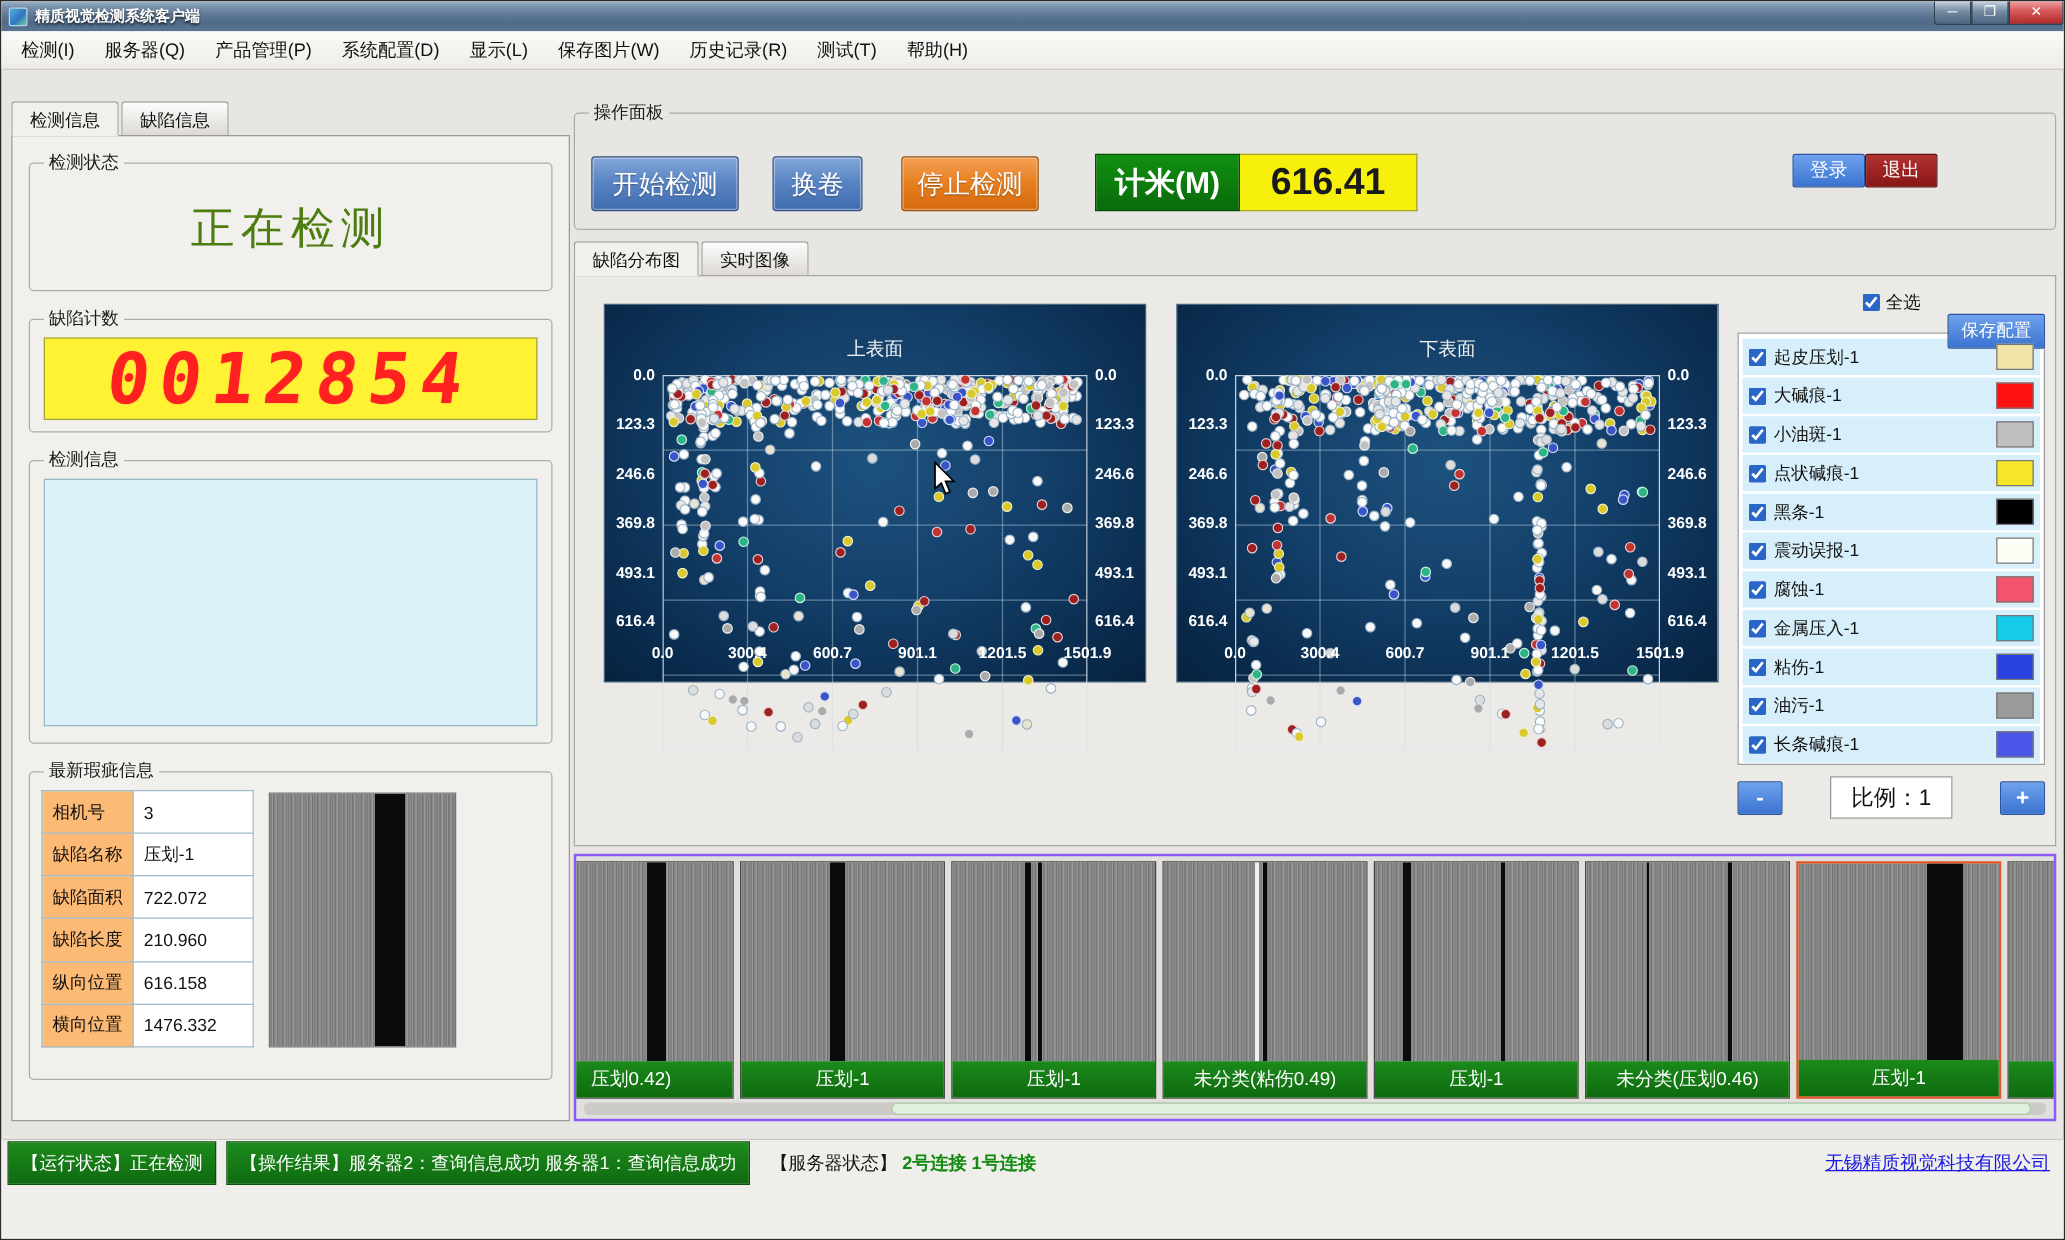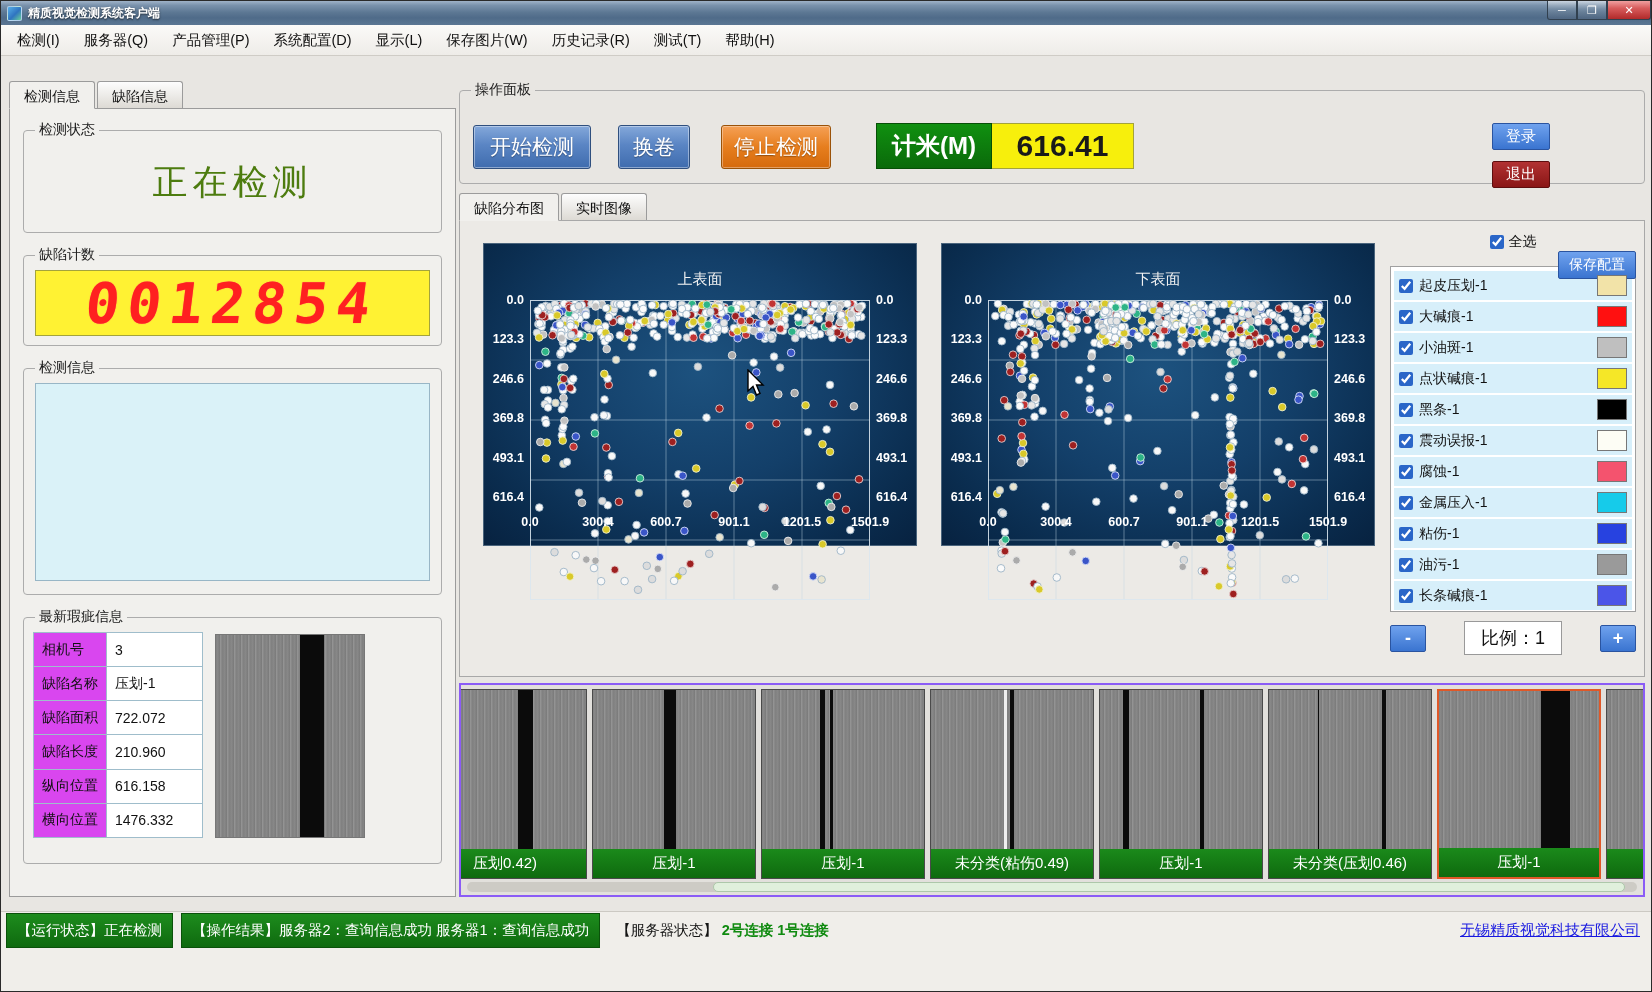--- a/index.html
+++ b/index.html
@@ -51,42 +51,42 @@
   .lcd{height:66px;margin:2px;background:#FFF233;border:1px solid #A3A33C;
     display:flex;align-items:center;justify-content:center;overflow:hidden;}
   .lcd-digits{font-family:"DejaVu Sans Mono","Liberation Mono",monospace;font-size:56px;font-weight:bold;
     color:#FF2020;letter-spacing:8px;transform:skewX(-7deg);text-shadow:0 0 1px #FF6060;}
   .fs-info{height:236px;}
   .info-box{height:198px;margin:2px;background:#DAF2F8;border:1px solid #98B6C6;}
   .fs-latest{height:256px;}
   .latest-wrap{display:flex;gap:12px;padding-top:2px;}
   table.defect{border-collapse:collapse;flex:0 0 auto;}
   table.defect td{border:1px solid #9FBDCB;font-size:14px;height:32px;padding:0 8px;color:#111;}
-  td.lab{background:#d946ef;min-width:72px;}
+  td.lab{background:#fdba74;min-width:72px;}
   td.val{background:#FFFFFF;min-width:96px;}
   .defect-img{width:150px;height:204px;border:1px solid #777;align-self:flex-start;margin-top:2px;}
 
   
   .right-area{position:absolute;left:458px;top:25px;right:6px;bottom:14px;}
   .fs-op{position:absolute;top:0;left:0;right:0;height:103px;background:transparent;}
   .op-row{display:flex;align-items:flex-end;gap:27px;margin-top:20px;margin-left:4px;}
   .btn-big{height:44px;font-size:21px;color:#fff;border-radius:3px;cursor:pointer;
     text-shadow:0 1px 1px rgba(0,0,0,.35);}
   .btn-start{width:118px;background:linear-gradient(180deg,#84A8DA 0%,#5A85C4 45%,#3F6CAE 100%);
     border:1px solid #2F4F7E;box-shadow:inset 0 0 0 1px rgba(255,255,255,.4);}
   .btn-roll{width:72px;background:linear-gradient(180deg,#84A8DA 0%,#5A85C4 45%,#3F6CAE 100%);
     border:1px solid #2F4F7E;box-shadow:inset 0 0 0 1px rgba(255,255,255,.4);}
   .btn-stop{width:110px;background:linear-gradient(180deg,#F5A055 0%,#E67E1E 50%,#D56A0C 100%);
     border:1px solid #9A5208;box-shadow:inset 0 0 0 1px rgba(255,255,255,.35);margin-left:4px;}
   .meter{display:flex;margin-left:18px;}
   .meter-label{background:linear-gradient(#109010,#0A6A0A);color:#fff;font-size:24px;font-weight:bold;
     padding:0 15px;border:1px solid #064F06;display:flex;align-items:center;height:46px;}
   .meter-value{background:#F7EF0C;color:#1a1a1a;font-size:30px;font-weight:bold;min-width:142px;
     border:1px solid #A3A33C;border-left:none;display:flex;align-items:center;justify-content:center;height:46px;}
-  .auth{position:absolute;right:94px;top:24px;display:flex;flex-direction:column;gap:11px;}
+  .auth{position:absolute;right:94px;top:24px;display:flex;flex-direction:row;gap:0;}
   .auth button{width:58px;height:27px;color:#fff;font-size:15px;border-radius:2px;cursor:pointer;}
   .btn-login{background:linear-gradient(#6FA2EE,#3A74D0);border:1px solid #2A54A0;}
   .btn-exit{background:linear-gradient(#B23232,#8A1616);border:1px solid #5E0E0E;}
 
   .view-tabs{position:absolute;top:112px;left:0;}
   .tab-page{position:absolute;top:139px;left:0;right:0;height:457px;border:1px solid #A8A8A8;background:#ECEAE6;}
 
   
   .chart-panel{position:absolute;top:23px;width:432px;height:301px;
     background:radial-gradient(ellipse at 50% 42%,#1D527F 0%,#133F69 45%,#0A2C4E 80%,#072240 100%);

